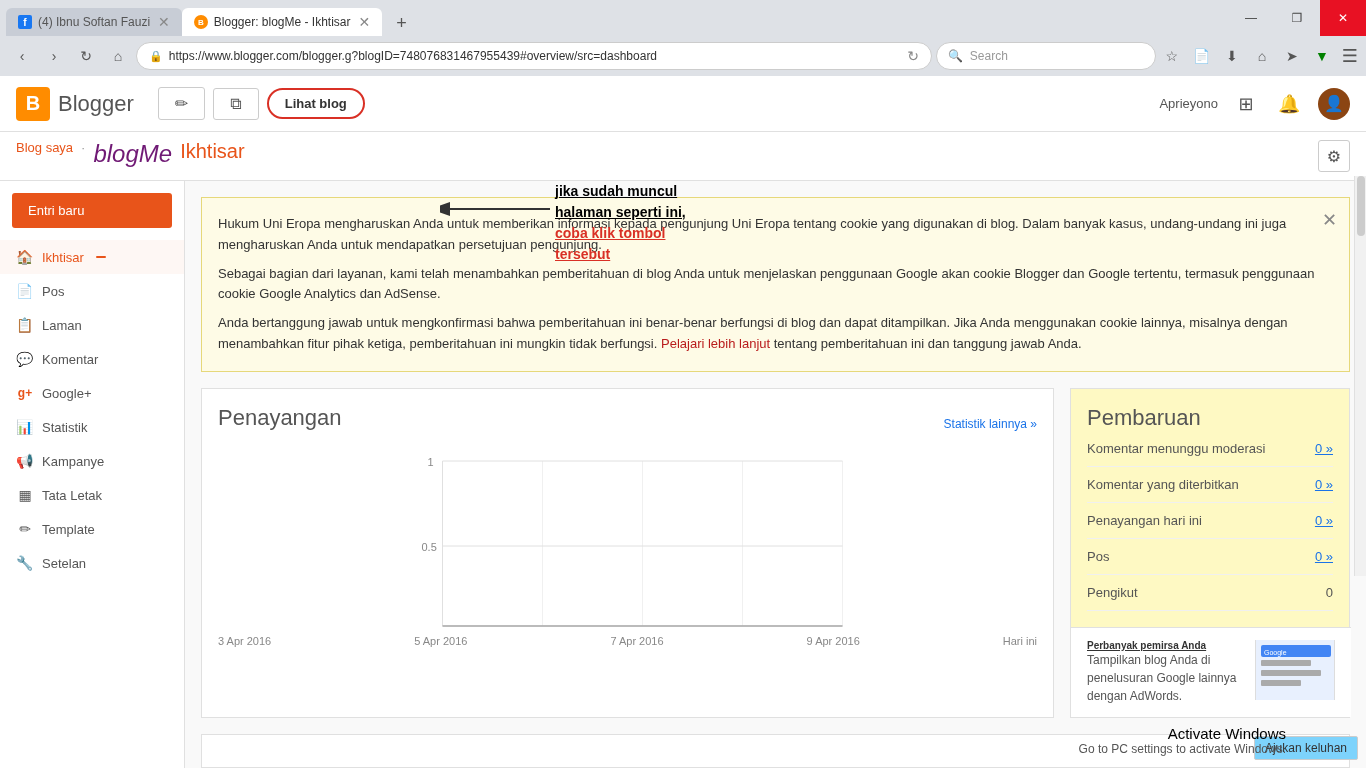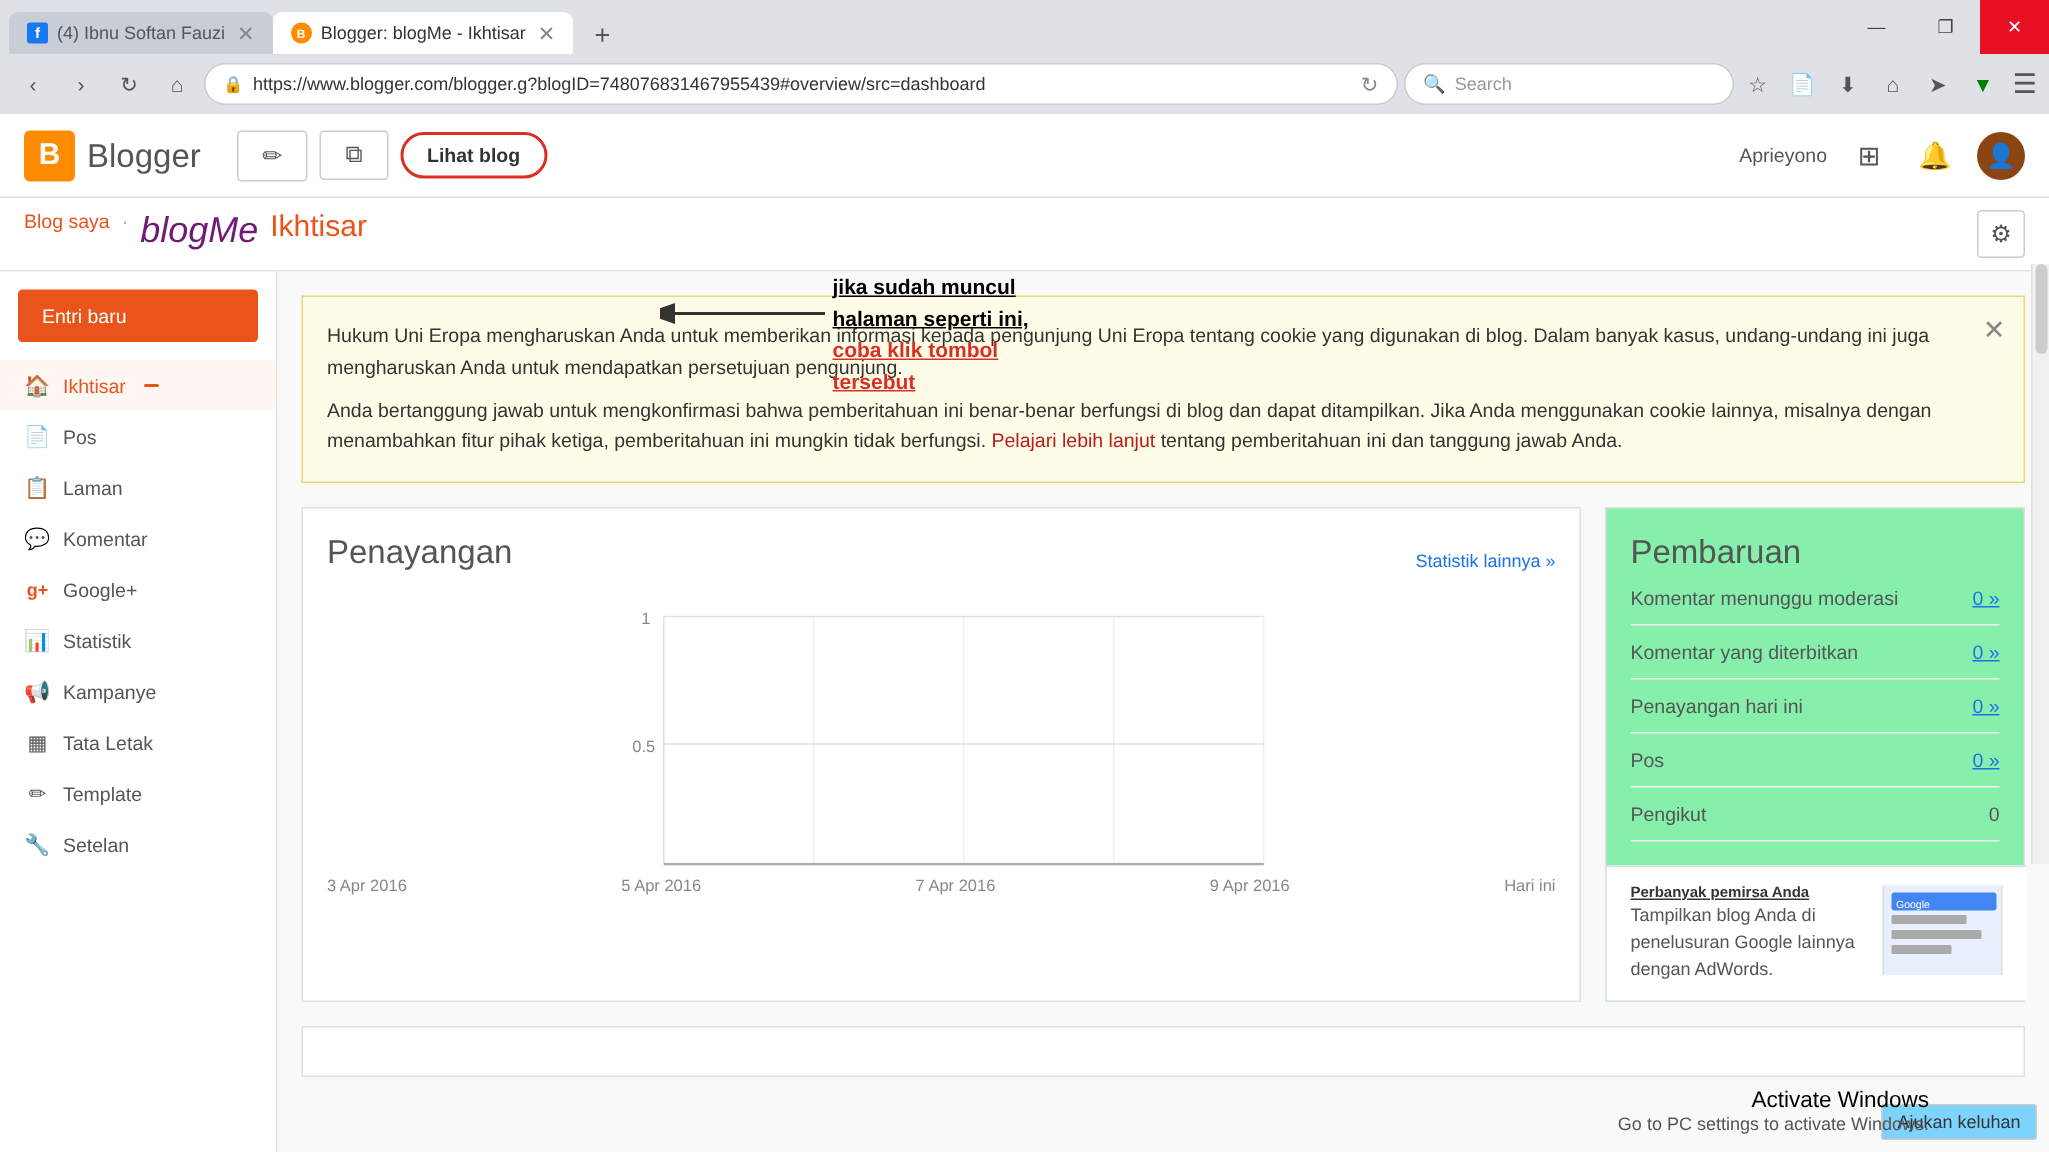--- a/index.html
+++ b/index.html
@@ -72,21 +72,21 @@
     .content-area { flex: 1; overflow-y: auto; padding: 16px; background: #f9f9f9; }
 
     
     .cookie-notice { background: #fefbe6; border: 1px solid #e6d87a; padding: 16px; margin-bottom: 16px; position: relative; font-size: 13px; line-height: 1.6; color: #333; }
     .cookie-notice .close-x { position: absolute; top: 8px; right: 12px; font-size: 18px; cursor: pointer; color: #888; }
     .cookie-notice a { color: #b91c1c; text-decoration: none; }
 
     
     .stats-section { display: flex; gap: 16px; margin-bottom: 16px; }
     .penayangan-box { flex: 1; background: white; border: 1px solid #e0e0e0; padding: 16px; }
-    .pembaruan-box { width: 280px; background: #86efac; border: 1px solid #e0e0e0; padding: 16px; }
+    .pembaruan-box { width: 280px; background: #fef9c3; border: 1px solid #e0e0e0; padding: 16px; }
     .section-title { font-size: 22px; color: #555; font-weight: 300; margin-bottom: 12px; }
     .section-link { font-size: 12px; color: #1a73e8; float: right; text-decoration: none; }
 
     
     .chart-area { position: relative; height: 180px; margin-top: 8px; }
     .chart-svg { width: 100%; height: 100%; }
 
     .chart-labels { display: flex; justify-content: space-between; font-size: 11px; color: #888; margin-top: 4px; }
 
     
@@ -263,20 +263,21 @@
         <div class="sidebar-icon">🔧</div>
         <span>Setelan</span>
       </div>
     </div>
 
     <div class="content-area">
 
       <div class="cookie-notice">
         <span class="close-x">✕</span>
         <p style="margin-bottom:8px;">Hukum Uni Eropa mengharuskan Anda untuk memberikan informasi kepada pengunjung Uni Eropa tentang cookie yang digunakan di blog. Dalam banyak kasus, undang-undang ini juga mengharuskan Anda untuk mendapatkan persetujuan pengunjung.</p>
+        <p style="margin-bottom:8px;">Sebagai bagian dari layanan, kami telah menambahkan pemberitahuan di blog Anda untuk menjelaskan penggunaan Google akan cookie Blogger dan Google tertentu, termasuk penggunaan cookie Google Analytics dan AdSense.</p>
         <p>
           <span>Anda bertanggung jawab untuk mengkonfirmasi bahwa pemberitahuan ini benar-benar berfungsi di blog dan dapat ditampilkan. Jika Anda menggunakan cookie lainnya, misalnya dengan menambahkan fitur pihak ketiga, pemberitahuan ini mungkin tidak berfungsi.</span>
           <a href="#">Pelajari lebih lanjut</a>
           <span>tentang pemberitahuan ini dan tanggung jawab Anda.</span>
         </p>
       </div>
 
       <div class="stats-section">
 
         <div class="penayangan-box">

